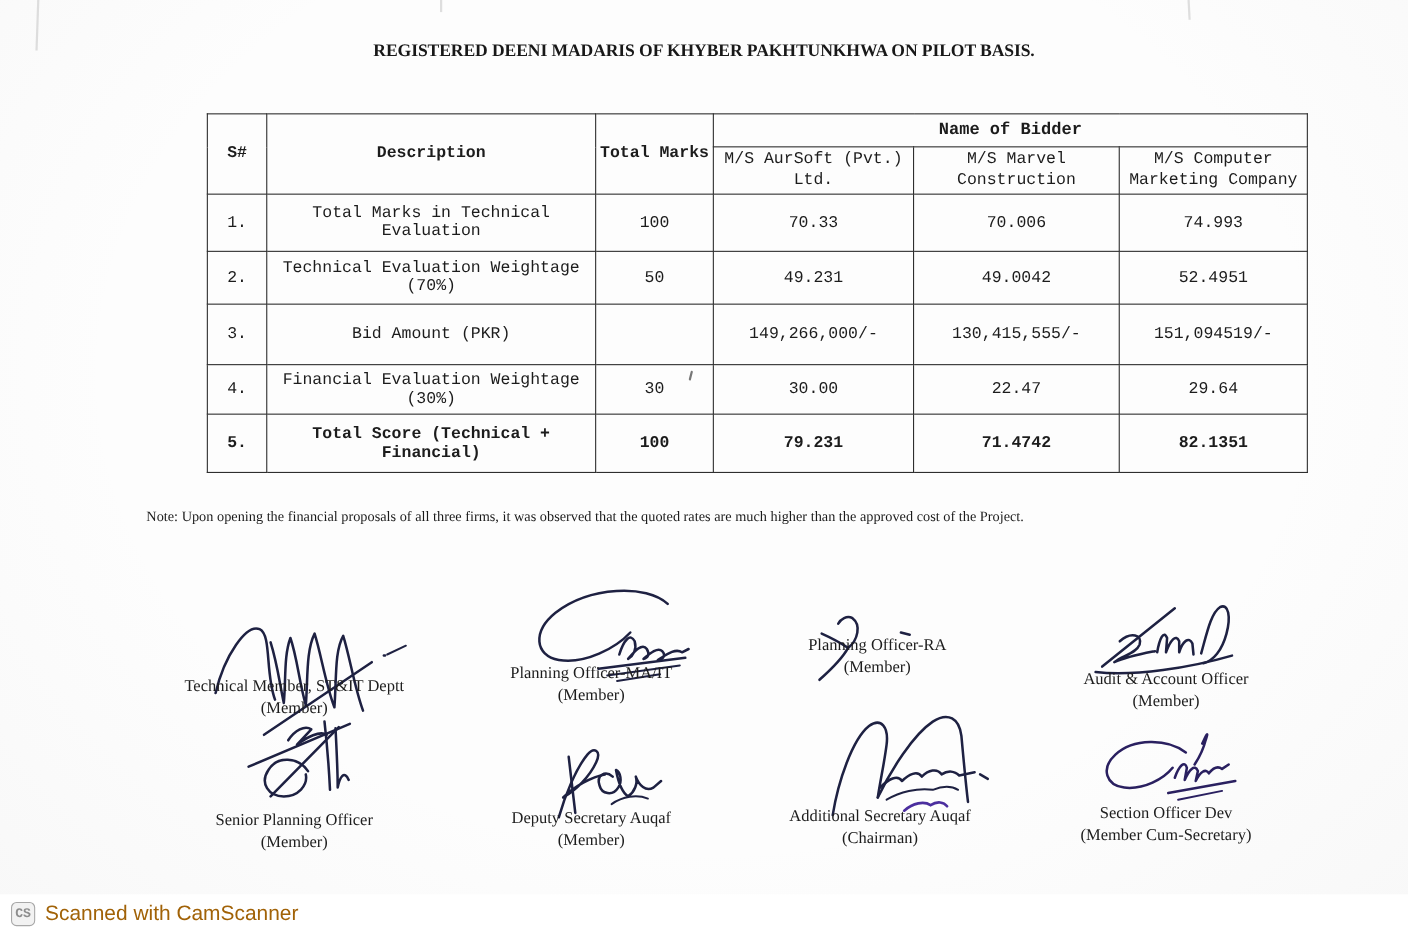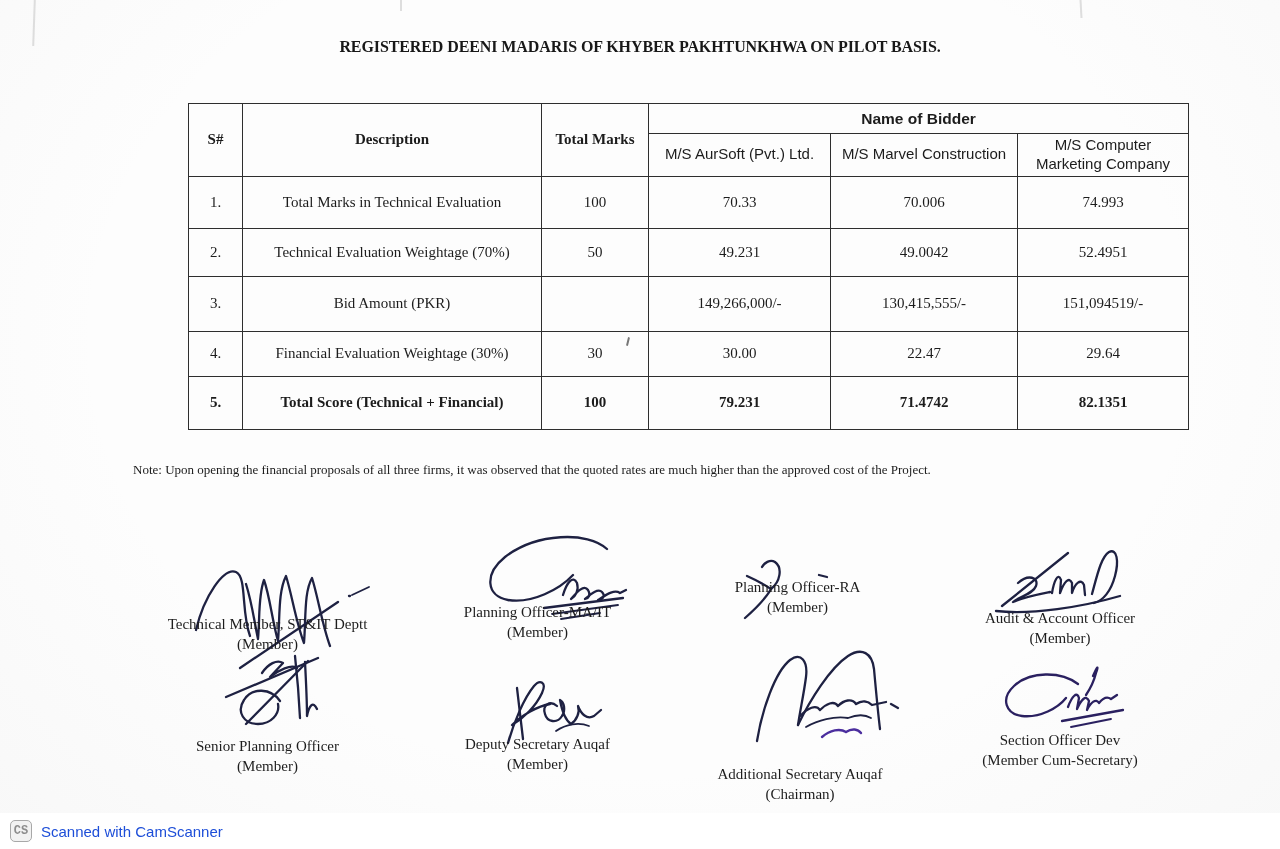--- a/index.html
+++ b/index.html
@@ -32,20 +32,21 @@
 
   table.eval {
     position:absolute; left:188px; top:103px; width:1000px;
     border-collapse:collapse; table-layout:fixed;
     font-size:15px; color:#1c1c1c;
   }
   table.eval th, table.eval td {
     border:1.6px solid #2e2e2e;
     text-align:center; vertical-align:middle;
     padding:2px 2px;
+    font-family:Liberation Mono, monospace;
   }
   th.serif { font-family:"Liberation Serif", serif; font-weight:bold; }
   th.sans  { font-family:"Liberation Sans", sans-serif; font-weight:normal; line-height:1.25; }
   th.sans.group { font-weight:bold; font-size:15.5px; }
   td.desc { text-align:left; padding-left:10px;margin-left:20px; }
   tr.hr1 { height:30px; }
   tr.hr2 { height:42px; }
   tr.r1 { height:52px; } tr.r2 { height:48px; } tr.r3 { height:55px; }
   tr.r4 { height:45px; } tr.r5 { height:53px; }
   tr.bold td { font-weight:bold; }
@@ -67,21 +68,21 @@
     position:absolute; left:0; bottom:0; width:100%; height:36px;
     background:#ffffff; display:flex; align-items:center;
     font-family:"Liberation Sans", sans-serif;
   }
   .cs-badge {
     width:22px; height:22px; margin-left:10px;
     border:1.6px solid #a8a8a8; border-radius:5px;
     display:flex; align-items:center; justify-content:center;
     font-size:12px; font-weight:bold; color:#8d8d8d; background:#f2f2f2;font-family:Liberation Mono, monospace;
   }
-  .cs-text { margin-left:9px; font-size:15px; color:#1d4ed8; }
+  .cs-text { margin-left:9px; font-size:19px; color:#a16207; }
 </style>
 </head>
 <body>
 
 <div class="page">
 
   <div class="artifact a1"></div>
   <div class="artifact a2"></div>
   <div class="artifact a3"></div>
   <div class="artifact a4"></div>
@@ -234,21 +235,21 @@
   </div>
 
   <div class="sigblock" style="left:155px; top:737px; width:225px;">
     <div class="l1">Senior Planning Officer</div>
     <div>(Member)</div>
   </div>
   <div class="sigblock" style="left:425px; top:735px; width:225px;">
     <div class="l1">Deputy Secretary Auqaf</div>
     <div>(Member)</div>
   </div>
-  <div class="sigblock" style="left:685px; top:733px; width:230px;margin-top:32px;">
+  <div class="sigblock" style="left:685px; top:733px; width:230px;">
     <div class="l1">Additional Secretary Auqaf</div>
     <div>(Chairman)</div>
   </div>
   <div class="sigblock" style="left:950px; top:731px; width:220px;">
     <div class="l1">Section Officer Dev</div>
     <div>(Member Cum-Secretary)</div>
   </div>
 
   <div class="footer">
     <div class="cs-badge">CS</div>

